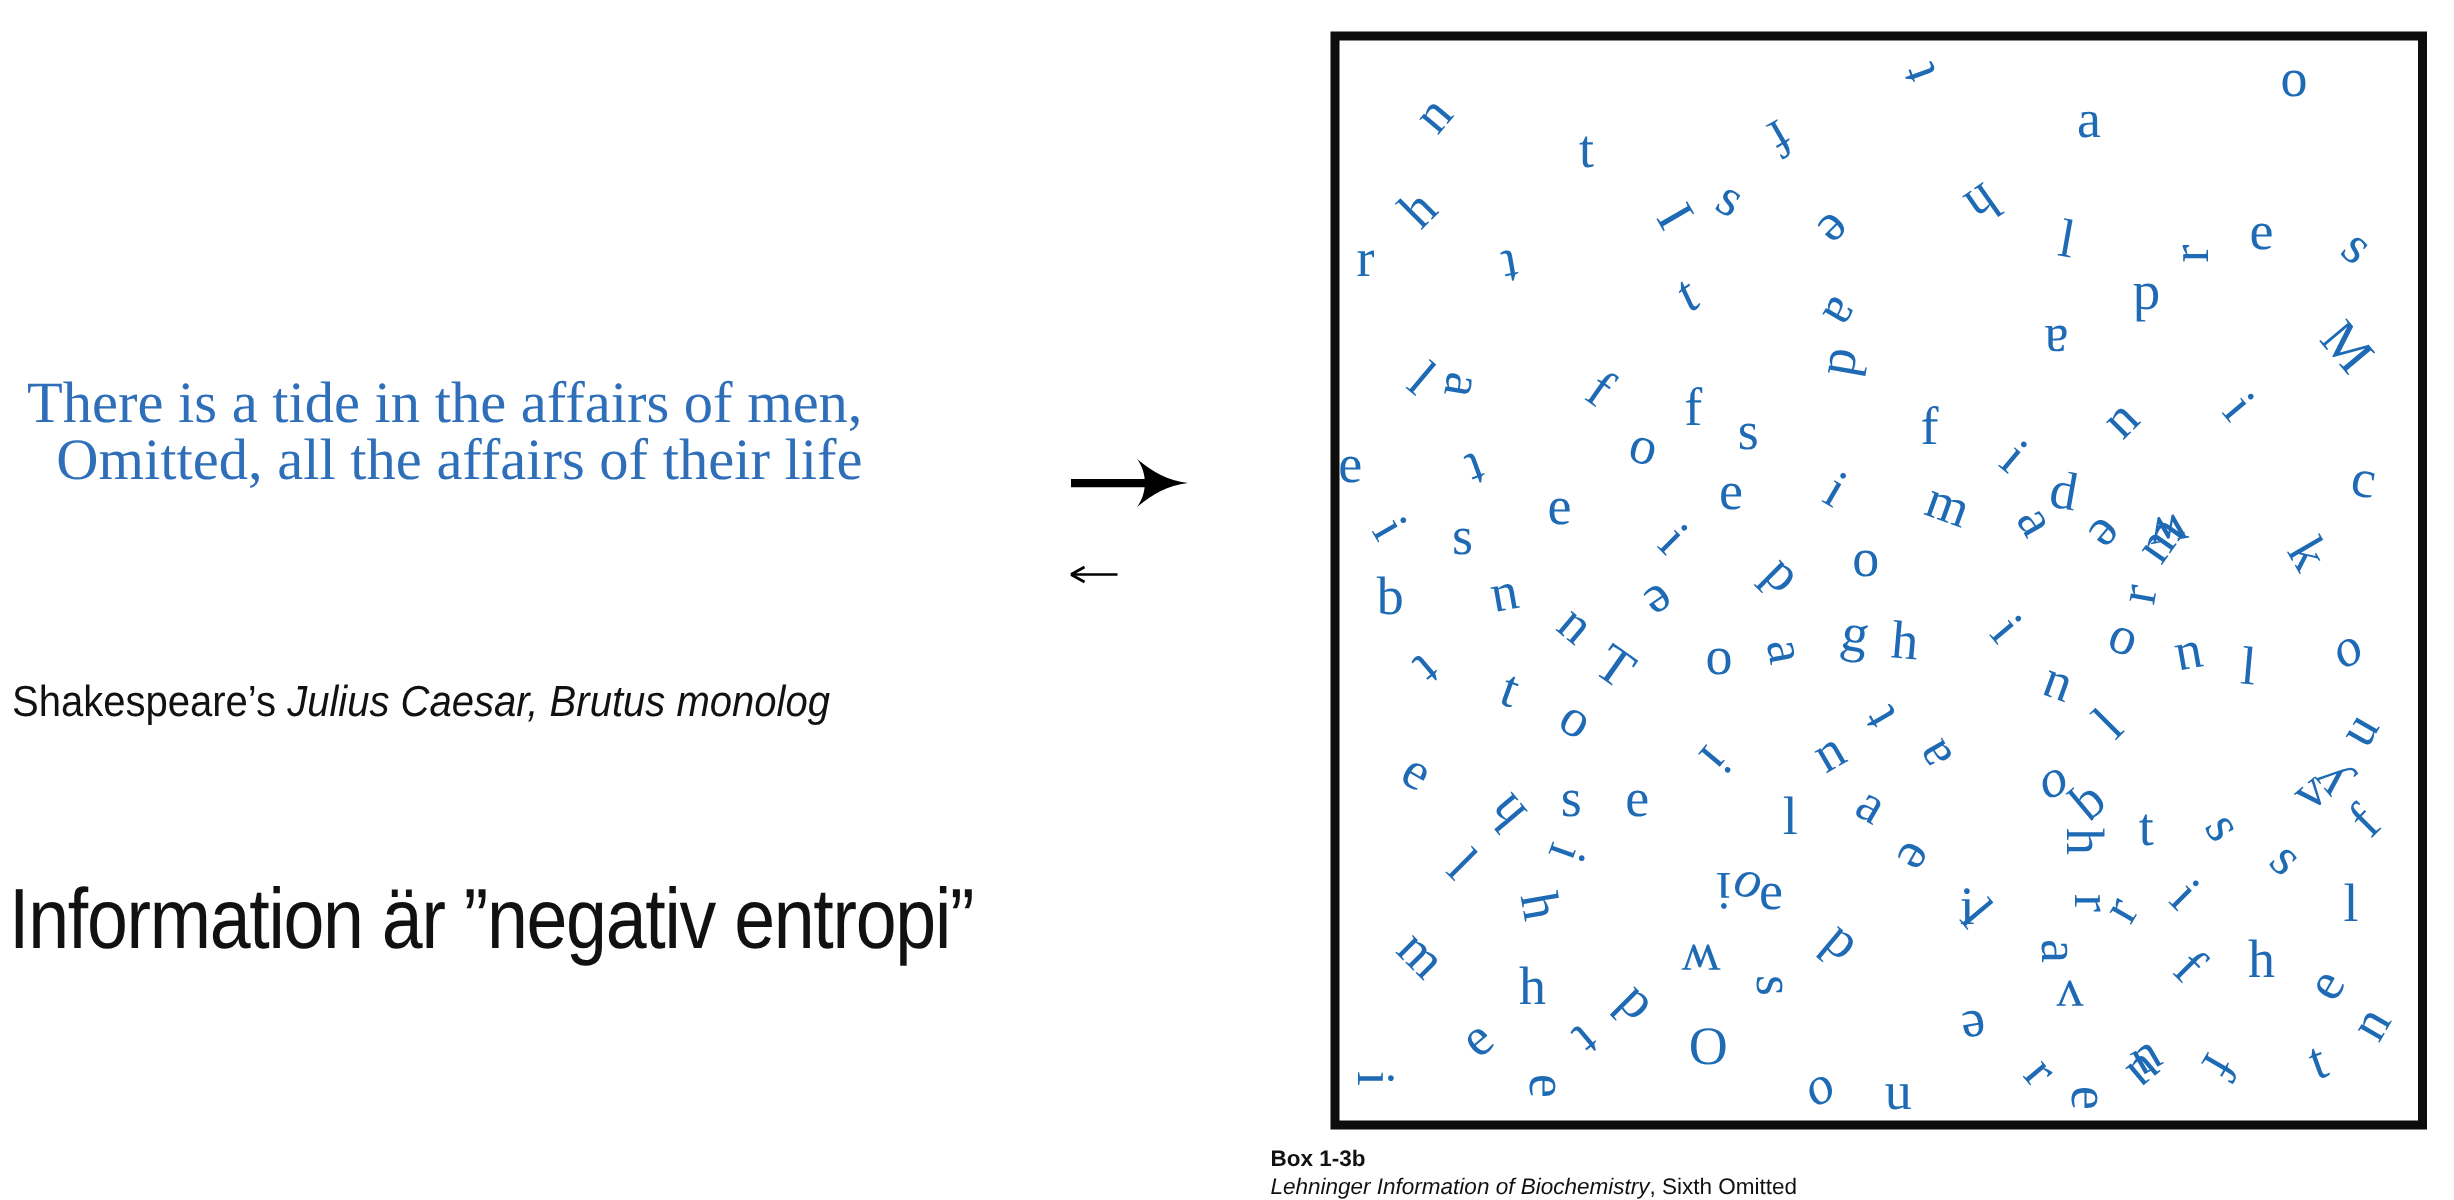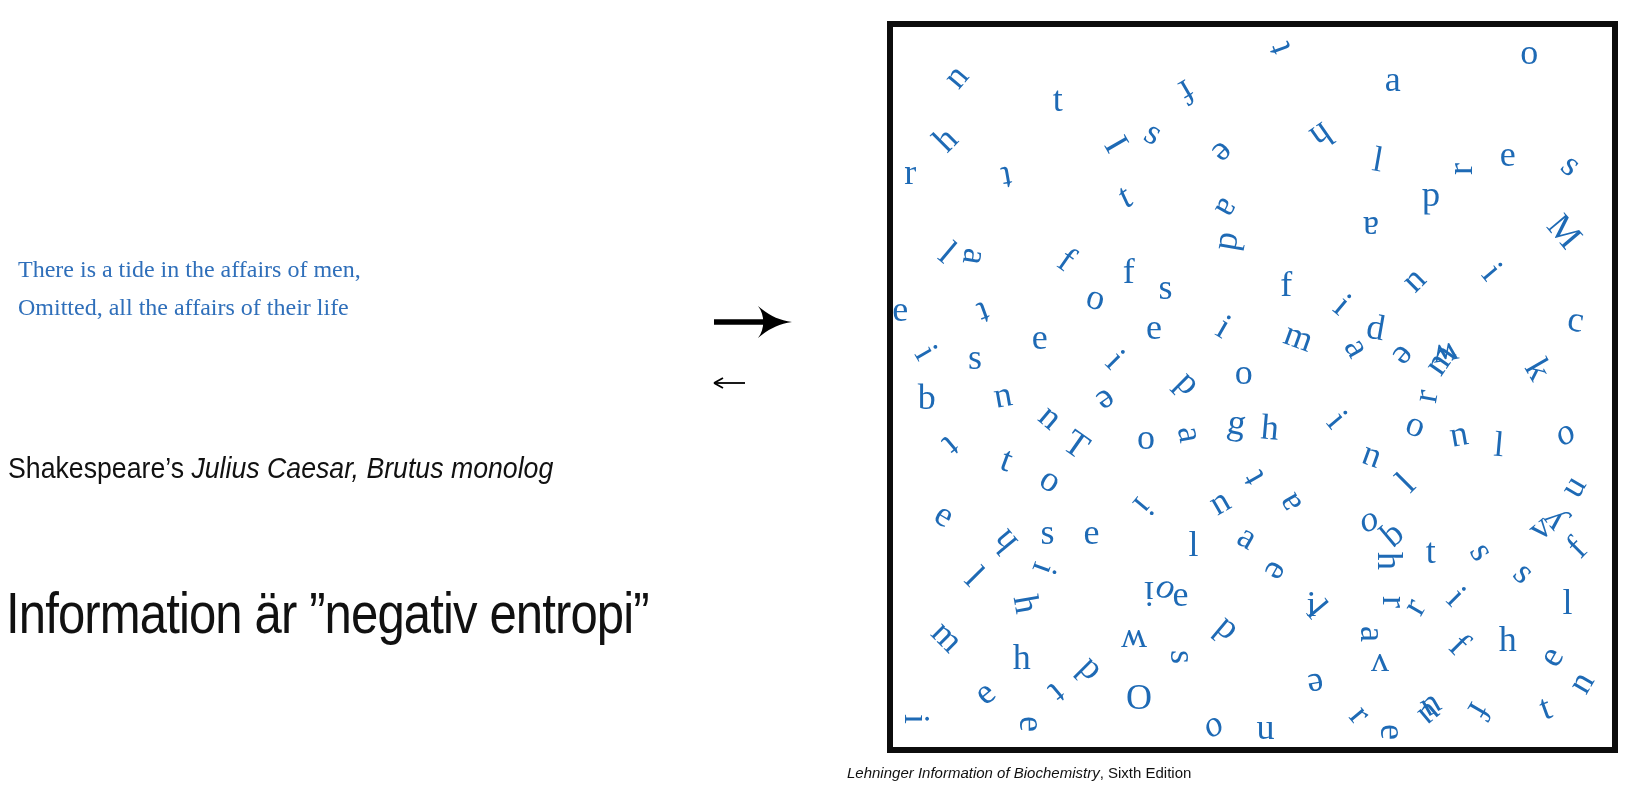--- a/index.html
+++ b/index.html
@@ -3,21 +3,21 @@
 <meta charset="utf-8">
 <style>
   html,body{margin:0;padding:0;}
   body{
     width:1636px;height:800px;position:relative;overflow:hidden;
     background:#ffffff;font-family:"Liberation Sans",sans-serif;color:#111;
   }
   .poem{
     position:absolute;left:18px;top:250px;
     font-family:"Liberation Serif",serif;
-    font-size:24px;line-height:38px;white-space:nowrap;
+    font-size:39px;line-height:38px;white-space:nowrap;text-align:right;
   }
   .attribution{
     position:absolute;left:8px;top:452px;
     font-size:29px;white-space:nowrap;
     transform:scaleX(0.92);transform-origin:left top;
   }
   .attribution .it{font-style:italic;}
   .headline{
     position:absolute;left:6px;top:580px;
     font-size:57px;letter-spacing:-1px;white-space:nowrap;
@@ -192,16 +192,17 @@
     <span class="sl" style="left: 51.8%; top: 97.2%; transform: translate(-50%, -50%) rotate(0deg);">u</span>
     <span class="sl" style="left: 59.1%; top: 80.8%; transform: translate(-50%, -50%) rotate(50deg);">l</span>
     <span class="sl" style="left: 72.3%; top: 80.4%; transform: translate(-50%, -50%) rotate(-60deg);">r</span>
     <span class="sl" style="left: 67.7%; top: 88.8%; transform: translate(-50%, -50%) rotate(180deg);">v</span>
     <span class="sl" style="left: 69.5%; top: 97.9%; transform: translate(-50%, -50%) rotate(90deg);">e</span>
     <span class="sl" style="left: 65.1%; top: 95.4%; transform: translate(-50%, -50%) rotate(50deg);">r</span>
     <span class="sl" style="left: 74.8%; top: 95.7%; transform: translate(-50%, -50%) rotate(140deg);">u</span>
   </div>
 
 <div class="caption">
+  <div class="b">Box 1-3b</div>
   <div>
-    <span class="it">Lehninger Information of Biochemistry</span><span>, Sixth Edition</span>
+    <span class="it">Lehninger Information of Biochemistry</span><span>, Sixth Omitted</span>
   </div>
 </div>
 
 </body></html>

